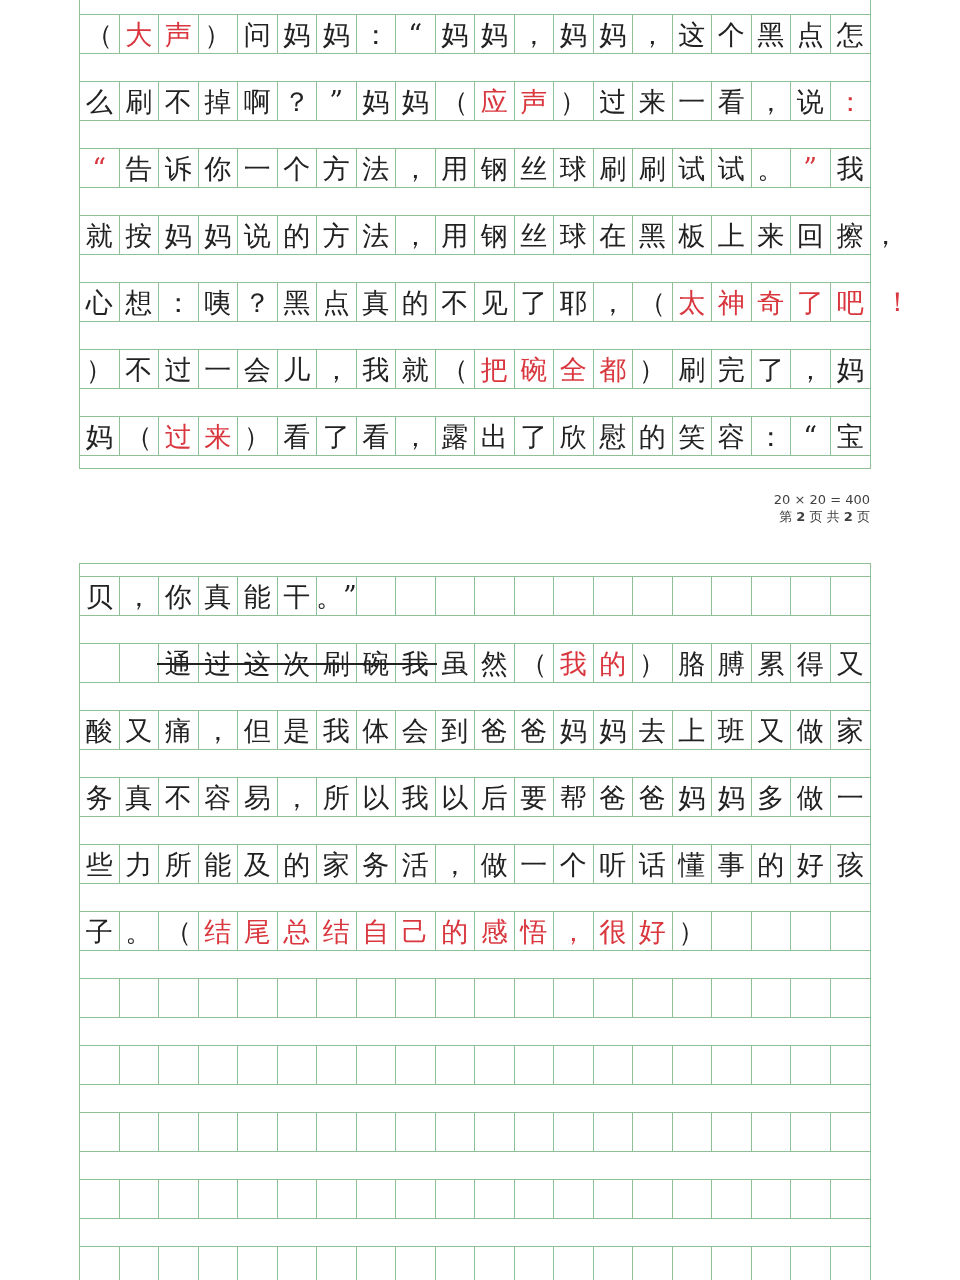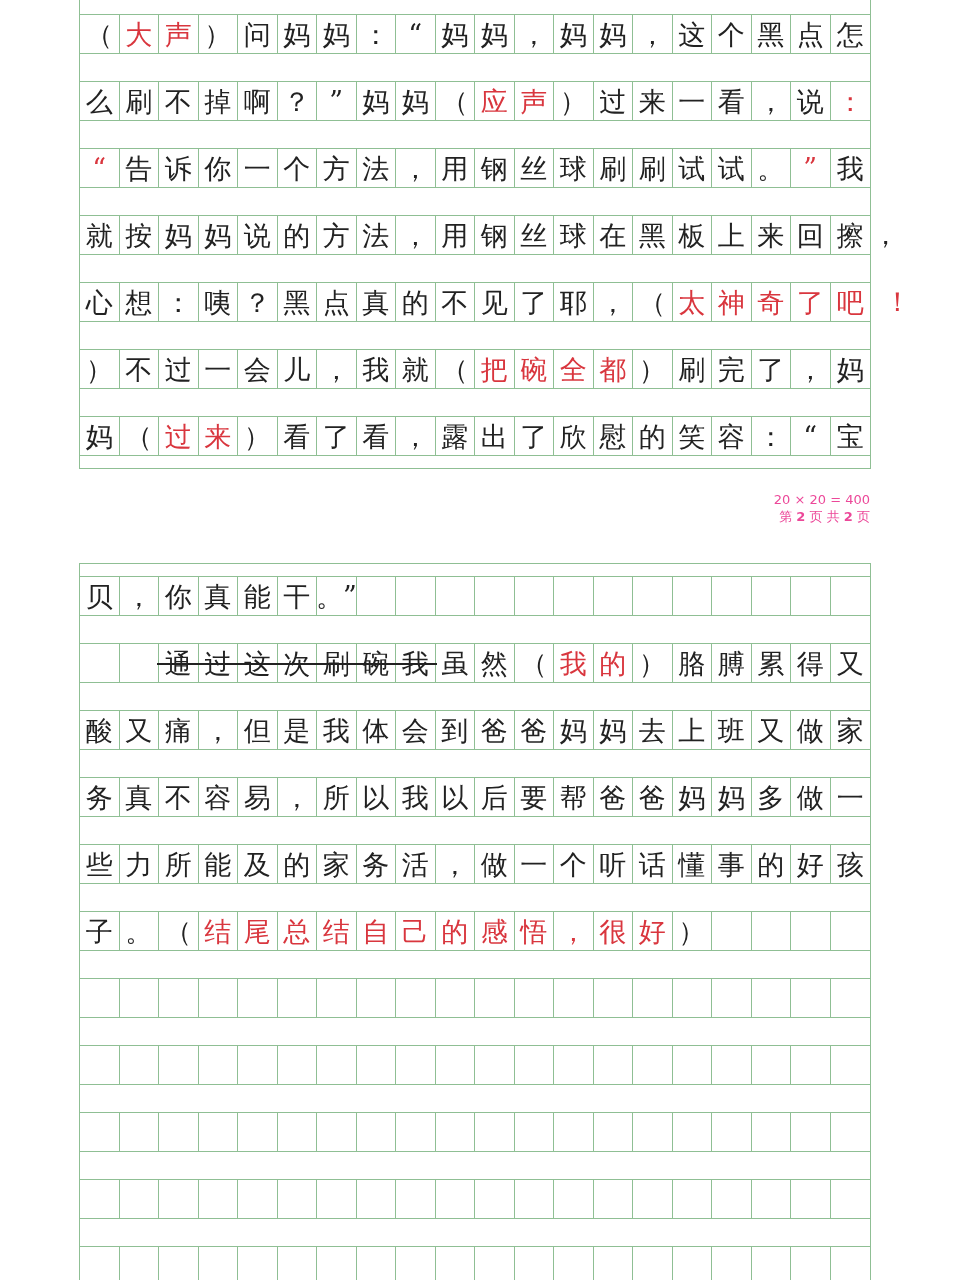--- a/index.html
+++ b/index.html
@@ -10,21 +10,21 @@
   .band { height: 27px; box-sizing: border-box; }
   .row { display: flex; height: 40px; border-top: 1.5px solid #8fbf94; border-bottom: 1.5px solid #8fbf94; box-sizing: border-box; }
   .cell { width: 39.6px; height: 100%; box-sizing: border-box; border-right: 1px solid #8fbf94;
           display: flex; align-items: center; justify-content: center; font-size: 27px; color: #222; line-height: 1; position: relative; }
   .cell:last-child { border-right: none; }
   .cell.red { color: #d9363e; }
   .cell.strike::after { content: ""; position: absolute; left: -2px; right: -2px; top: 50%; height: 1.5px; background: #222; }
   .bottom-band { height: 13px; border-bottom: 1.5px solid #8fbf94; box-sizing: border-box; }
   .top-band { height: 13px; border-top: 1.5px solid #8fbf94; box-sizing: border-box; }
   .overflow { position: absolute; font-size: 27px; line-height: 1; }
-  .footer { position: absolute; right: 90px; text-align: right; font-family: "DejaVu Sans", "Liberation Sans", sans-serif; font-size: 13px; color: #ec4899; line-height: 17px; }
+  .footer { position: absolute; right: 90px; text-align: right; font-family: "DejaVu Sans", "Liberation Sans", sans-serif; font-size: 13px; color: #404040; line-height: 17px; }
   .footer b { font-weight: bold; }
 </style>
 </head>
 <body>
 
 <div id="page1" class="sheet" style="top: -13px;">
 <div class="band"></div>
     <div class="row">
       <div class="cell">（</div>
       <div class="cell red">大</div>

